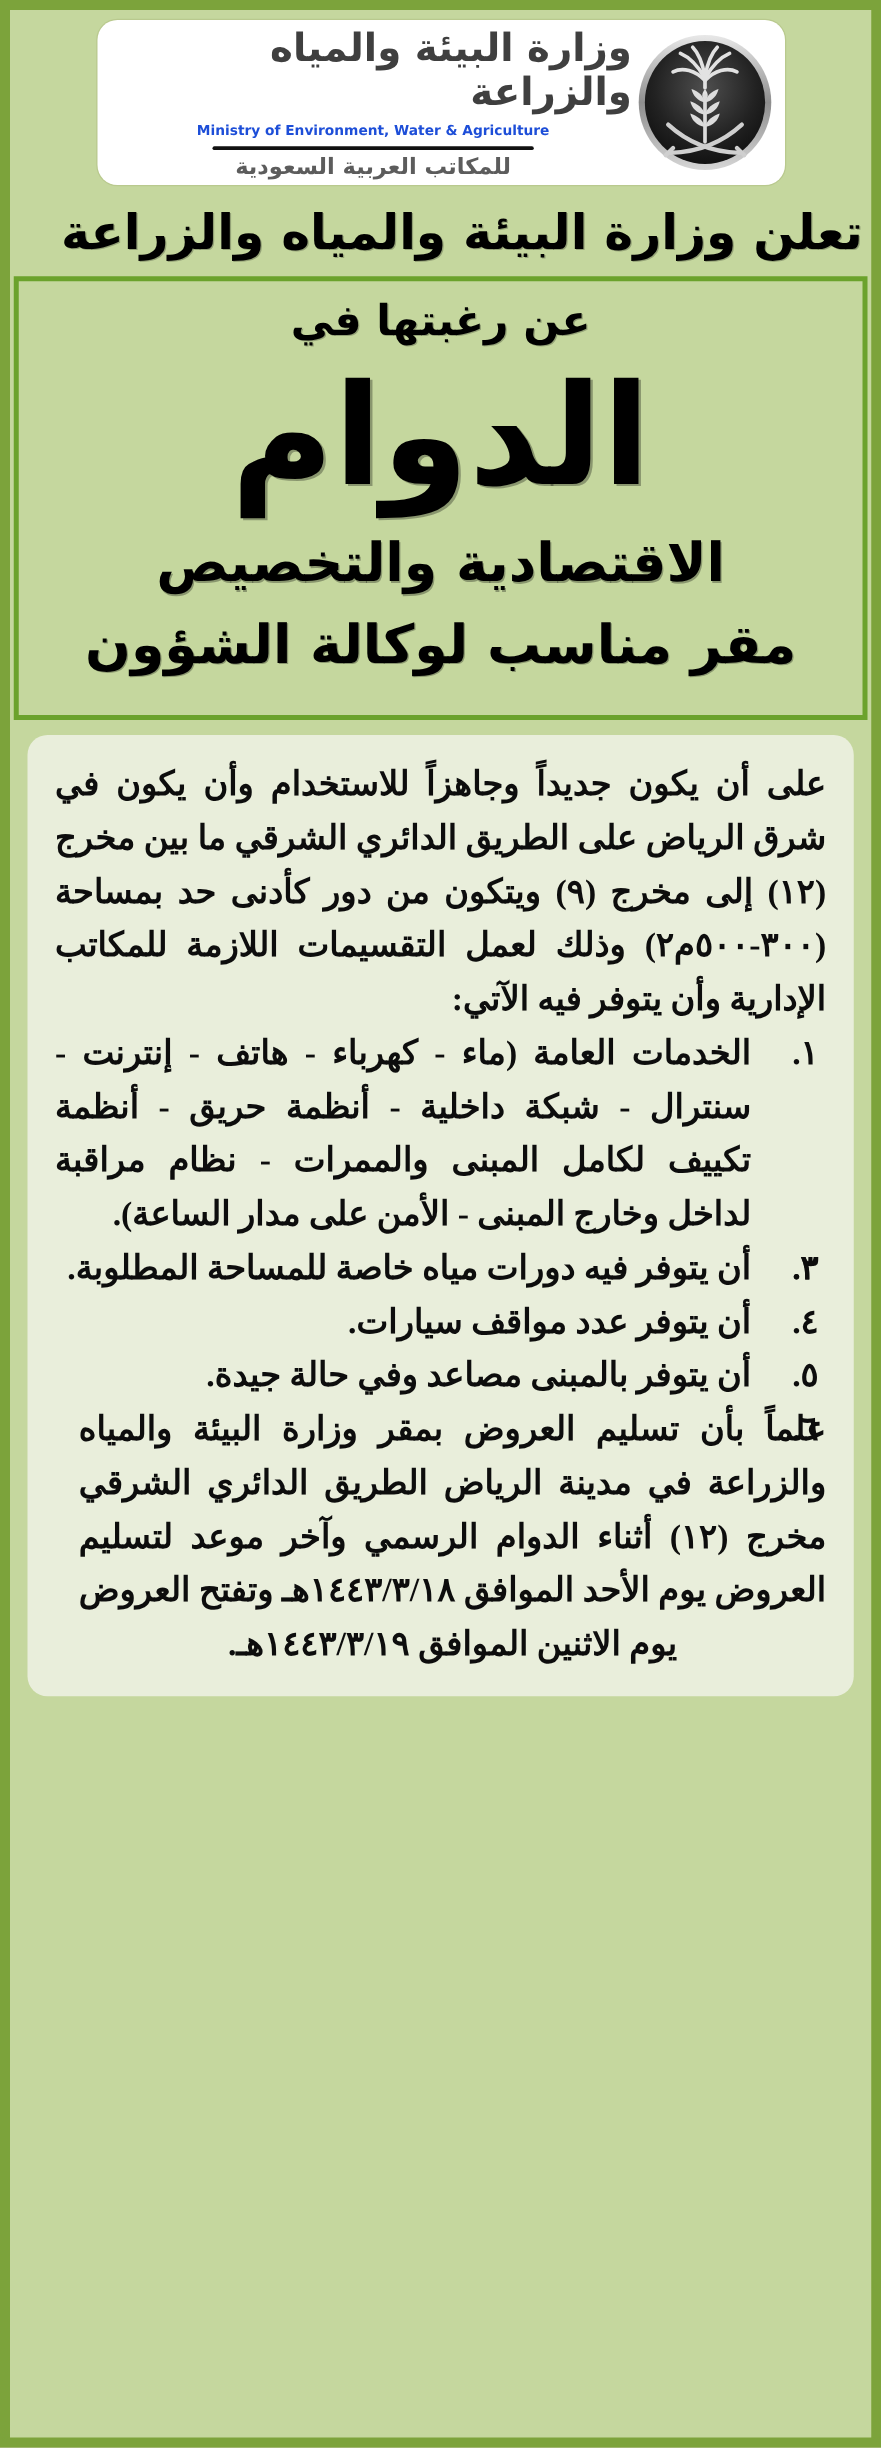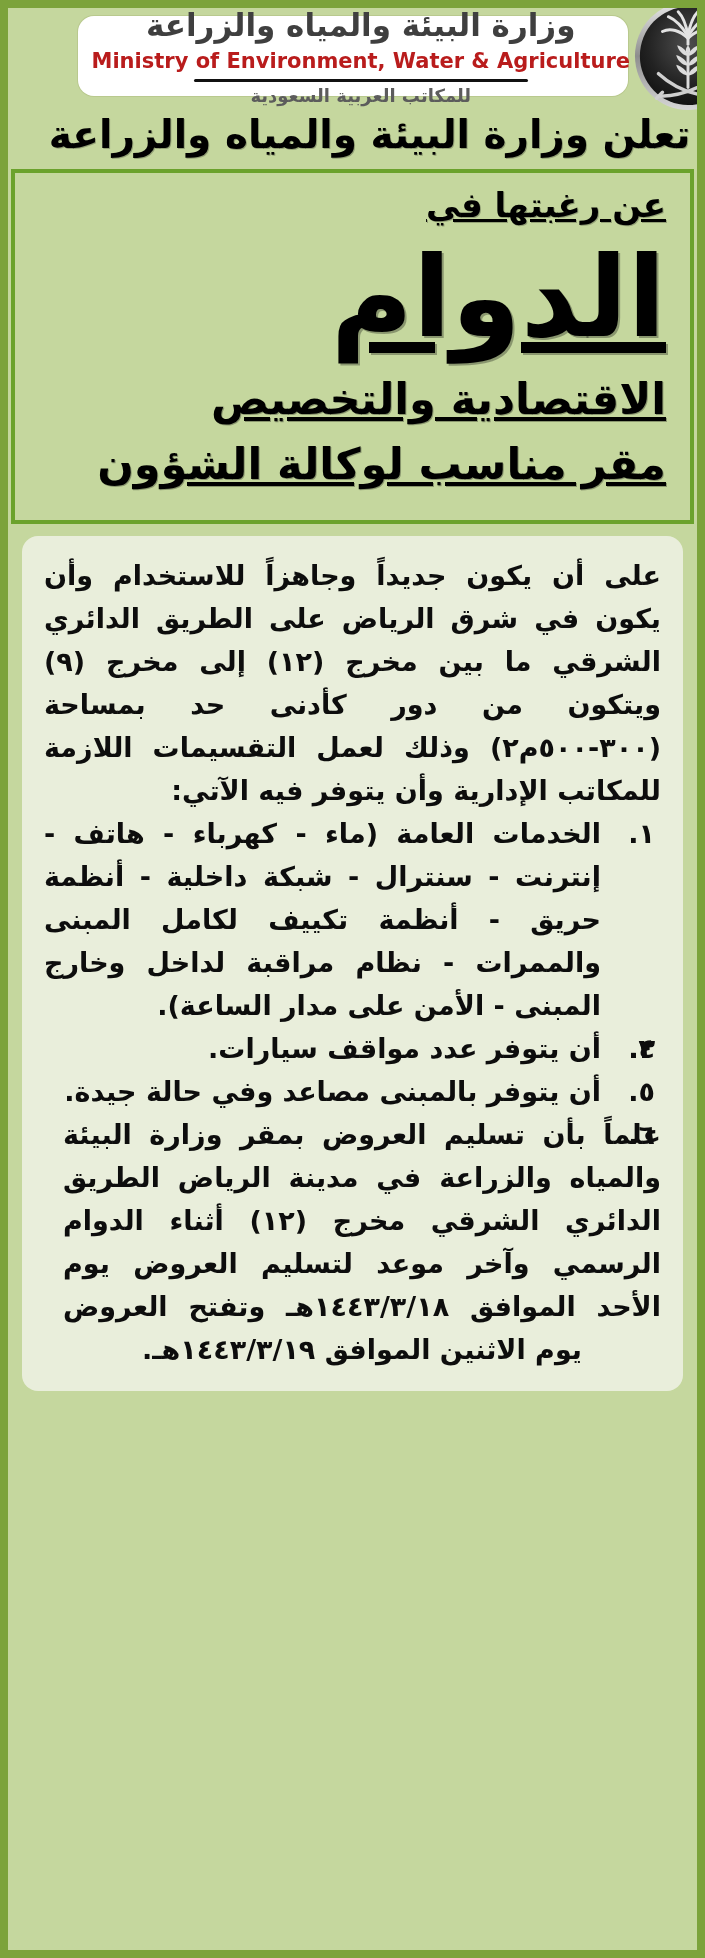--- a/index.html
+++ b/index.html
@@ -12,21 +12,21 @@
     height: 1958px;
     margin: 0 auto;
     background: #c5d79e;
     border: 8px solid #7ca33b;
     overflow: hidden;
   }
 
   
   .header-box {
     width: 550px;
-    height: 80px;
+    height: 132px;
     margin: 8px auto 4px;
     background: #ffffff;
     border-radius: 16px;
     display: flex;
     flex-direction: row;
     align-items: center;
     padding: 2px 6px 2px 14px;
     box-shadow: 0 0 0 1px #b9c98e;
   }
   .header-text {
@@ -38,23 +38,23 @@
     line-height: 1.15;
     padding-top: 2px;
   }
   .ministry-ar {
     font-size: 31px;
     color: #3f3f3f;
     font-weight: bold;
     letter-spacing: 0;
   }
   .ministry-en {
-    font-size: 21px;
-    font-weight: bold;
-    color: #b91c1c;
+    font-size: 11px;
+    font-weight: bold;
+    color: #1d4ed8;
     direction: ltr;
     margin-top: 6px;
     white-space: nowrap;
   }
   .header-divider {
     width: 62%;
     height: 3px;
     background: #111;
     margin: 5px 0 4px;
     border-radius: 2px;
@@ -85,23 +85,22 @@
     text-shadow: 1px 1px 0 rgba(0,0,0,0.25);
     padding-left: 34px;
   }
 
   
   .subject-box {
     margin: 0 3px;
     border: 4px solid #6ba22c;
     padding: 8px 24px 24px;
     direction: rtl;
-    text-align: right;
+    text-align: center;
     color: #000;
-    text-decoration: underline;
   }
   .subtitle {
     font-size: 34px;
     font-weight: bold;
     margin-top: 4px;
     text-shadow: 1px 1px 0 rgba(0,0,0,0.25);
   }
   .keyword {
     font-size: 112px;
     font-weight: bold;
@@ -121,20 +120,21 @@
     margin: 12px 14px 0;
     background: #e9eedb;
     border-radius: 16px;
     padding: 18px 22px 20px;
     direction: rtl;
     color: #0d0d0d;
     font-weight: bold;
     font-size: 27px;
     line-height: 43px;
     text-align: justify;
+    font-family: Liberation Serif, serif;
   }
   .intro { text-align: justify; }
   .list-item {
     position: relative;
     padding-right: 60px;
     text-align: justify;
   }
   .list-num {
     position: absolute;
     right: 6px;
@@ -221,20 +221,21 @@
 
     <div class="list-item">
       <span class="list-num">١.</span>
       <span class="item-text">الخدمات العامة (ماء - كهرباء - هاتف - إنترنت - سنترال - شبكة داخلية - أنظمة حريق - أنظمة تكييف لكامل المبنى والممرات - نظام مراقبة لداخل وخارج المبنى - الأمن على مدار الساعة).</span>
     </div>
     <div class="list-item">
       <span class="list-num">٢.</span>
     </div>
     <div class="list-item">
       <span class="list-num">٣.</span>
+      <span class="item-text">أن يتوفر فيه دورات مياه خاصة للمساحة المطلوبة.</span>
     </div>
     <div class="list-item">
       <span class="list-num">٤.</span>
       <span class="item-text">أن يتوفر عدد مواقف سيارات.</span>
     </div>
     <div class="list-item">
       <span class="list-num">٥.</span>
       <span class="item-text">أن يتوفر بالمبنى مصاعد وفي حالة جيدة.</span>
     </div>
     <div class="list-item">

